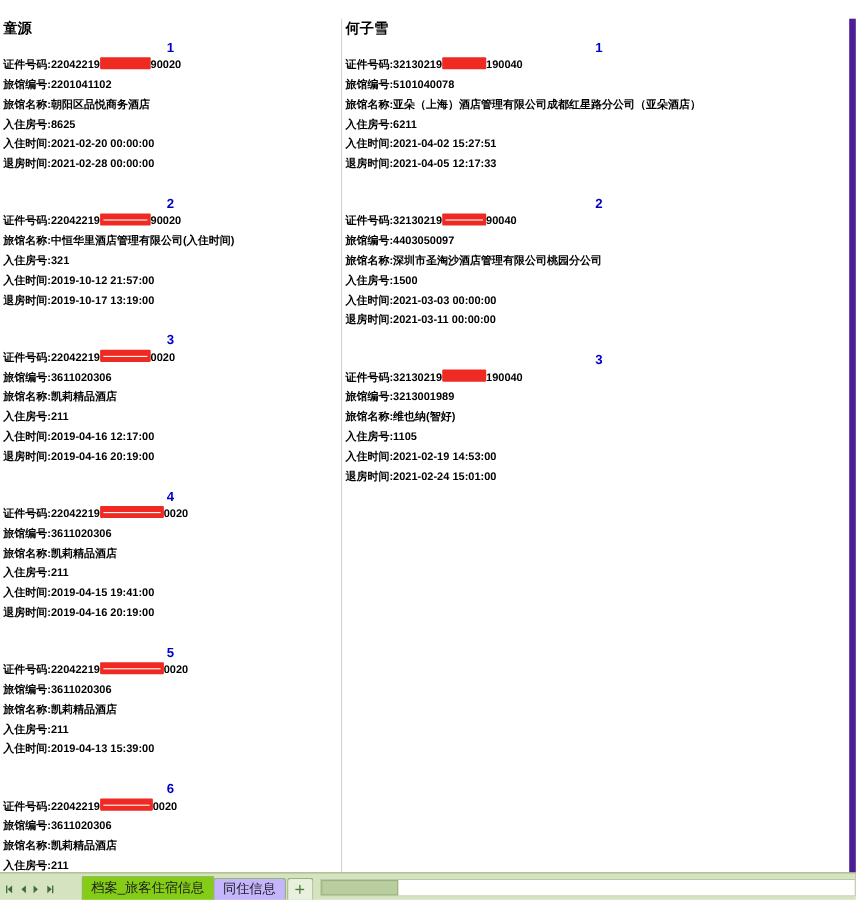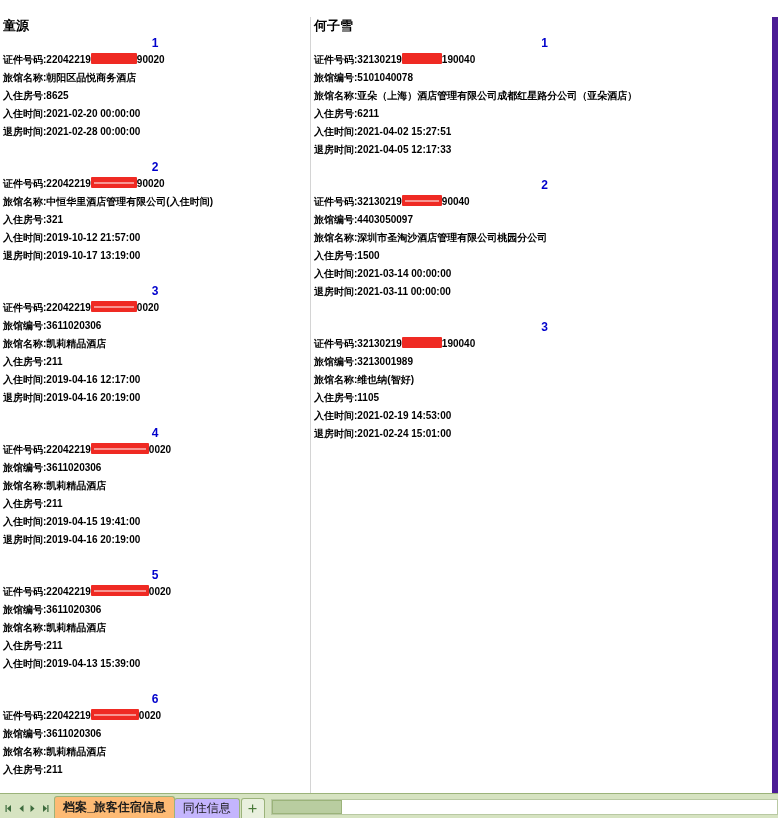--- a/index.html
+++ b/index.html
@@ -118,24 +118,25 @@
     border: 1px solid #9bb37a;
     border-bottom: none;
     border-top-left-radius: 3px;
     border-top-right-radius: 3px;
     background: #c4b5fd;
     margin-right: -1px;
     white-space: nowrap;
     color: #1b1b1b;
   }
   .tab.active {
-    background: #fdba74;
+    background: #84cc16;
     height: 21px;
     line-height: 21px;
-    font-weight: bold;
+    font-weight: normal;
+    margin-left: 20px;
   }
   .tab-add {
     width: 22px;
     height: 19px;
     border: 1px solid #9bb37a;
     border-bottom: none;
     border-top-left-radius: 3px;
     border-top-right-radius: 3px;
     background: #e9f0de;
     display: flex;
@@ -164,20 +165,21 @@
 <body>
 
 <div class="sheet">
 
   <div class="col col-left">
     <div class="col-header">童源</div>
     <div class="groups">
         <div class="group">
           <div class="group-num">1</div>
           <div class="row"><span>证件号码:</span><span>22042219</span><span class="redact solid" style="width: 46px;"></span><span>90020</span></div>
+          <div class="row"><span>旅馆编号:</span><span>2201041102</span></div>
           <div class="row"><span>旅馆名称:</span><span>朝阳区品悦商务酒店</span></div>
           <div class="row"><span>入住房号:</span><span>8625</span></div>
           <div class="row"><span>入住时间:</span><span>2021-02-20 00:00:00</span></div>
           <div class="row"><span>退房时间:</span><span>2021-02-28 00:00:00</span></div>
         </div>
         <div class="spacer"></div>
         <div class="group">
           <div class="group-num">2</div>
           <div class="row"><span>证件号码:</span><span>22042219</span><span class="redact" style="width: 46px;"></span><span>90020</span></div>
           <div class="row"><span>旅馆名称:</span><span>中恒华里酒店管理有限公司(入住时间)</span></div>
@@ -238,21 +240,21 @@
           <div class="row"><span>入住时间:</span><span>2021-04-02 15:27:51</span></div>
           <div class="row"><span>退房时间:</span><span>2021-04-05 12:17:33</span></div>
         </div>
         <div class="spacer"></div>
         <div class="group">
           <div class="group-num">2</div>
           <div class="row"><span>证件号码:</span><span>32130219</span><span class="redact" style="width: 40px;"></span><span>90040</span></div>
           <div class="row"><span>旅馆编号:</span><span>4403050097</span></div>
           <div class="row"><span>旅馆名称:</span><span>深圳市圣淘沙酒店管理有限公司桃园分公司</span></div>
           <div class="row"><span>入住房号:</span><span>1500</span></div>
-          <div class="row"><span>入住时间:</span><span>2021-03-14 00:00:00</span></div>
+          <div class="row"><span>入住时间:</span><span>2021-03-03 00:00:00</span></div>
           <div class="row"><span>退房时间:</span><span>2021-03-11 00:00:00</span></div>
         </div>
         <div class="spacer"></div>
         <div class="group">
           <div class="group-num">3</div>
           <div class="row"><span>证件号码:</span><span>32130219</span><span class="redact solid" style="width: 40px;"></span><span>190040</span></div>
           <div class="row"><span>旅馆编号:</span><span>3213001989</span></div>
           <div class="row"><span>旅馆名称:</span><span>维也纳(智好)</span></div>
           <div class="row"><span>入住房号:</span><span>1105</span></div>
           <div class="row"><span>入住时间:</span><span>2021-02-19 14:53:00</span></div>

